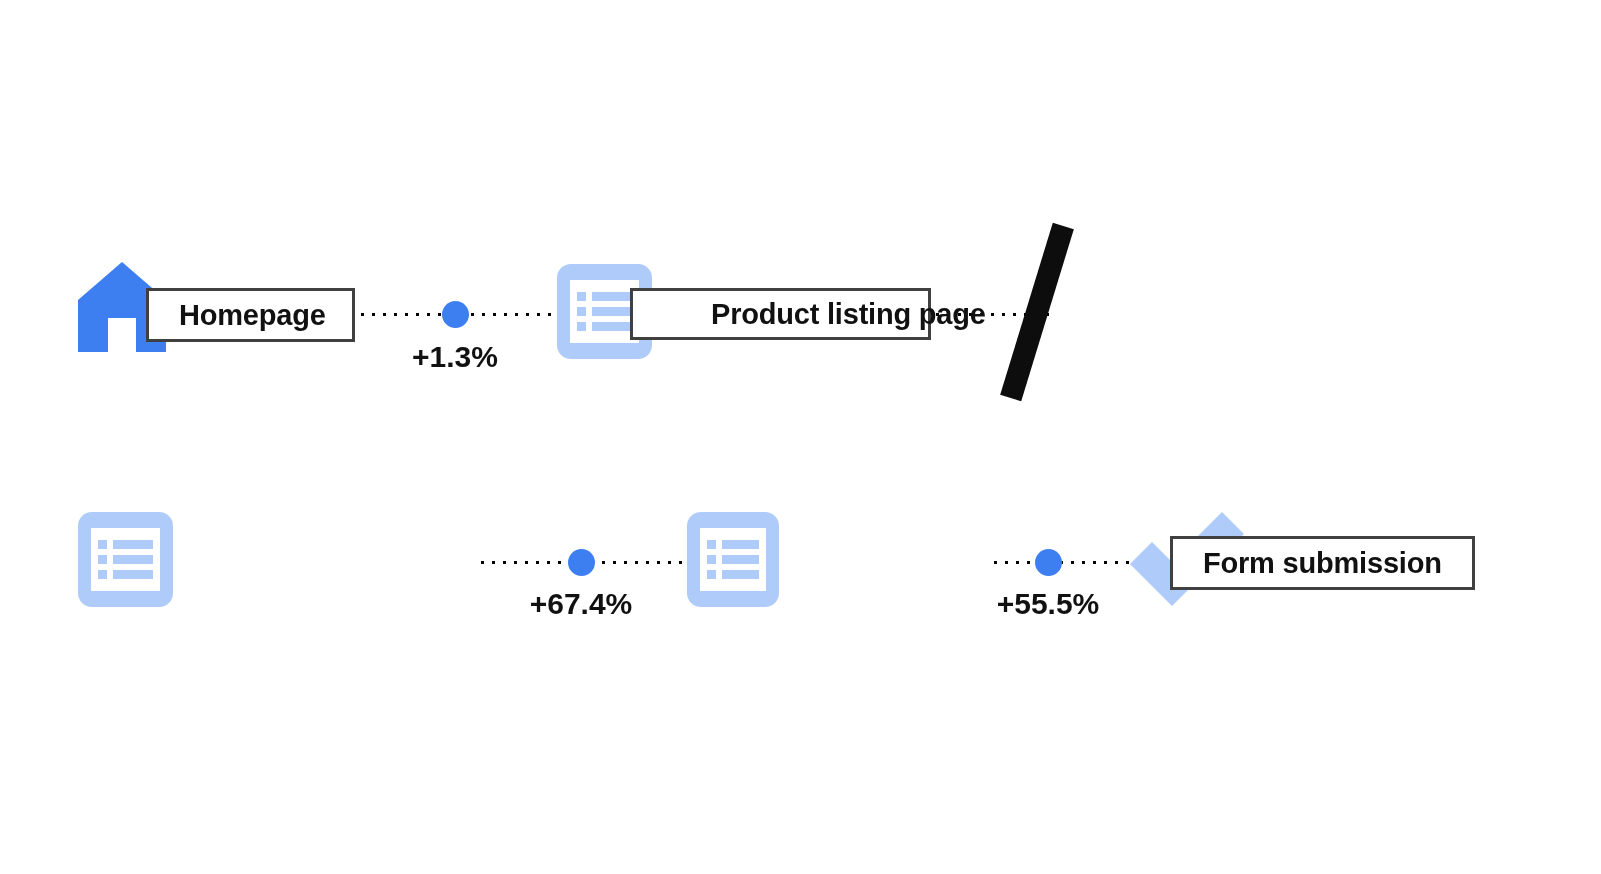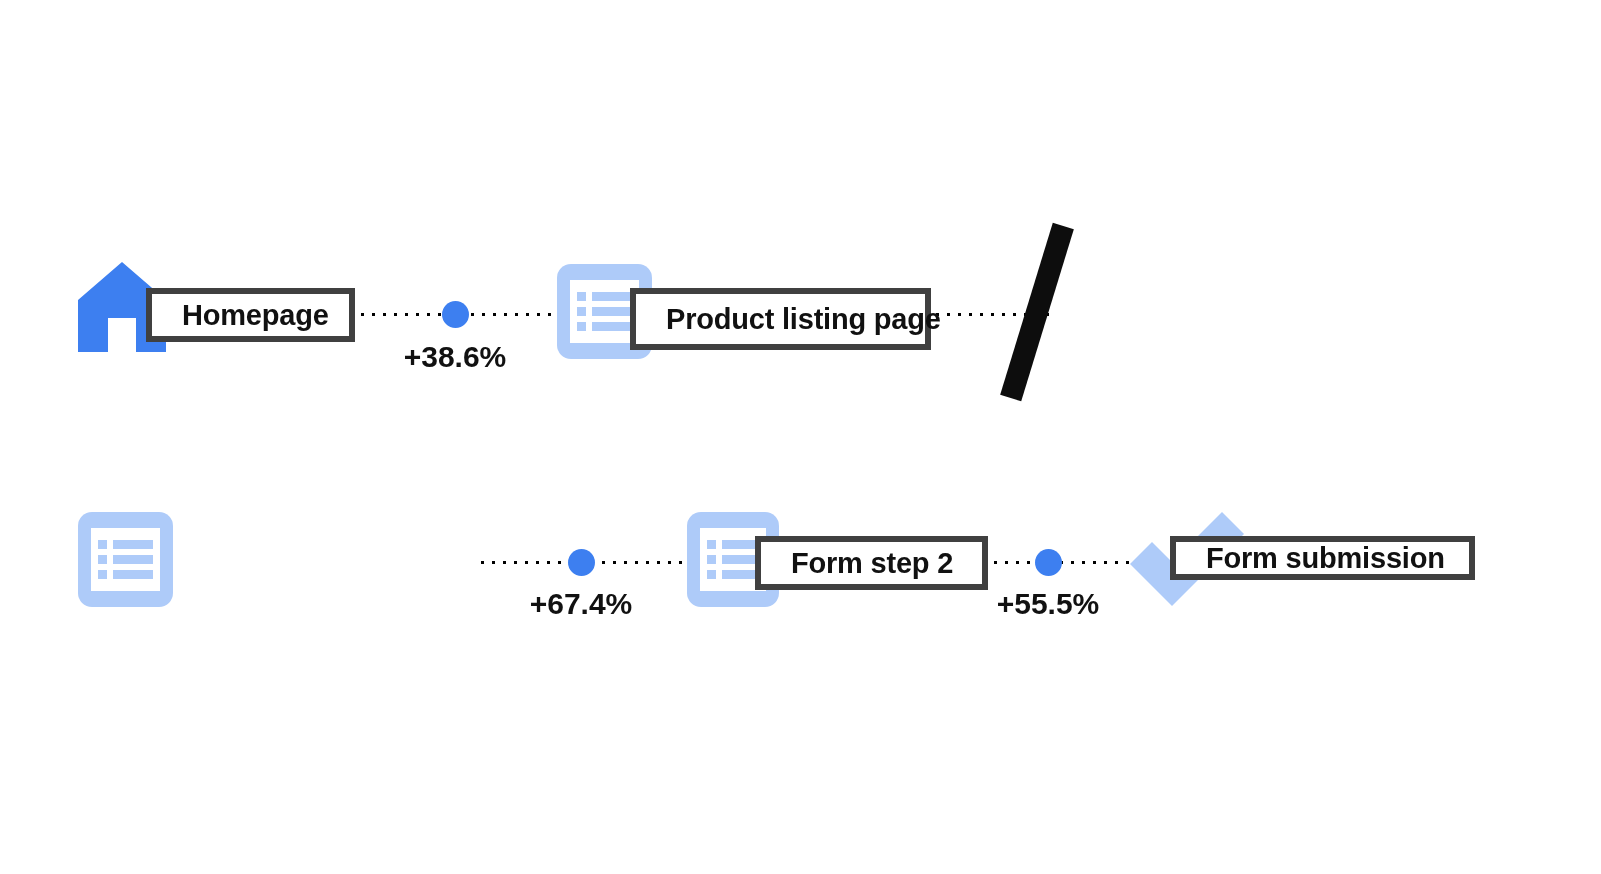--- a/index.html
+++ b/index.html
@@ -16,21 +16,21 @@
     width: 1601px;
     height: 874px;
     background: #ffffff;
     overflow: hidden;
   }
 
   
   .node-box {
     position: absolute;
     box-sizing: border-box;
-    border: 6px solid #404040;
+    border: 3px solid #404040;
     background: #ffffff;
     display: flex;
     align-items: center;
     z-index: 5;
   }
   .node-box .node-label {
     font-family: "Liberation Sans", sans-serif;
     font-weight: bold;
     font-size: 29px;
     line-height: 1;
@@ -128,42 +128,42 @@
     </svg>
   </div>
 
   <div class="connector" style="left:357px; top:312px; width:278px;"></div>
 
   <div class="node-box" style="left:146px; top:288px; width:209px; height:54px;">
     <span class="node-label">Homepage</span>
   </div>
 
   <div class="metric-dot" style="left:442px; top:301px; width:27px; height:27px; background:#3d7ff0;"></div>
-  <div class="metric-value" style="left:380px; top:342px; width:150px;">+38.6%</div>
+  <div class="metric-value" style="left:380px; top:342px; width:150px;">+1.3%</div>
 
   <div class="icon-list" style="left:557px; top:264px; width:95px; height:95px; background:#aecbf9;">
     <div class="list-inner">
       <div class="list-row">
         <div class="list-bullet" style="background:#aecbf9;"></div>
         <div class="list-bar" style="background:#aecbf9;"></div>
       </div>
       <div class="list-row">
         <div class="list-bullet" style="background:#aecbf9;"></div>
         <div class="list-bar" style="background:#aecbf9;"></div>
       </div>
       <div class="list-row">
         <div class="list-bullet" style="background:#aecbf9;"></div>
         <div class="list-bar" style="background:#aecbf9;"></div>
       </div>
     </div>
   </div>
 
   <div class="connector" style="left:932px; top:312px; width:120px;"></div>
 
-  <div class="node-box" style="left:630px; top:288px; width:301px; height:62px;">
+  <div class="node-box" style="left:630px; top:288px; width:301px; height:52px;padding-left:48px;">
     <span class="node-label">Product listing page</span>
   </div>
 
   <div class="slash-bar" style="left:1026px; top:222px; width:22px; height:180px;
               transform: rotate(17deg); transform-origin: center center;"></div>
 
   <div class="icon-list" style="left:78px; top:512px; width:95px; height:95px; background:#aecbf9;">
     <div class="list-inner">
       <div class="list-row">
         <div class="list-bullet" style="background:#aecbf9;"></div>
@@ -198,31 +198,28 @@
       </div>
       <div class="list-row">
         <div class="list-bullet" style="background:#aecbf9;"></div>
         <div class="list-bar" style="background:#aecbf9;"></div>
       </div>
     </div>
   </div>
 
   <div class="connector" style="left:990px; top:560px; width:185px;"></div>
 
-  <div class="node-box" style="left:755px; top:536px; width:233px; height:54px;">
-    <span class="node-label">Form step 2</span>
-  </div>
 
   <div class="metric-dot" style="left:1035px; top:549px; width:27px; height:27px; background:#3d7ff0;"></div>
   <div class="metric-value" style="left:973px; top:589px; width:150px;">+55.5%</div>
 
   <div class="icon-check" style="left:1126px; top:508px; width:120px; height:105px;">
     <svg width="120" height="105" viewBox="0 0 120 105" xmlns="http://www.w3.org/2000/svg">
       <path d="M8 55 L30 33 L52 55 L52 55 L52 55 L46 85 L46 85 Z" fill="none"></path>
       <path d="M46 98 L4 56 L26 34 L46 54 L96 4 L118 26 Z" fill="#aecbf9"></path>
     </svg>
   </div>
 
-  <div class="node-box" style="left:1170px; top:536px; width:305px; height:44px;">
+  <div class="node-box" style="left:1170px; top:536px; width:305px; height:54px;">
     <span class="node-label">Form submission</span>
   </div>
 
 </div>
 
 </body></html>

